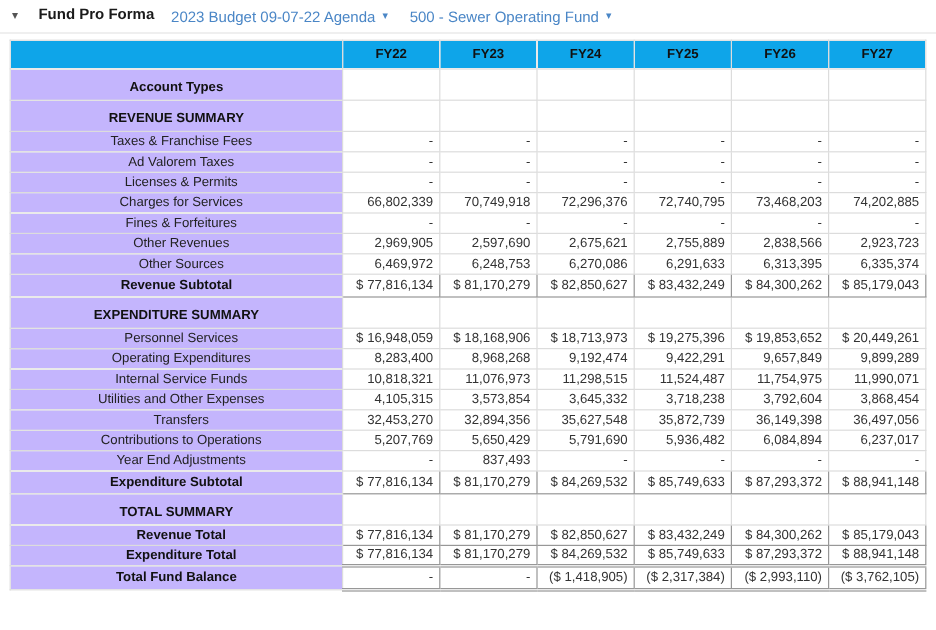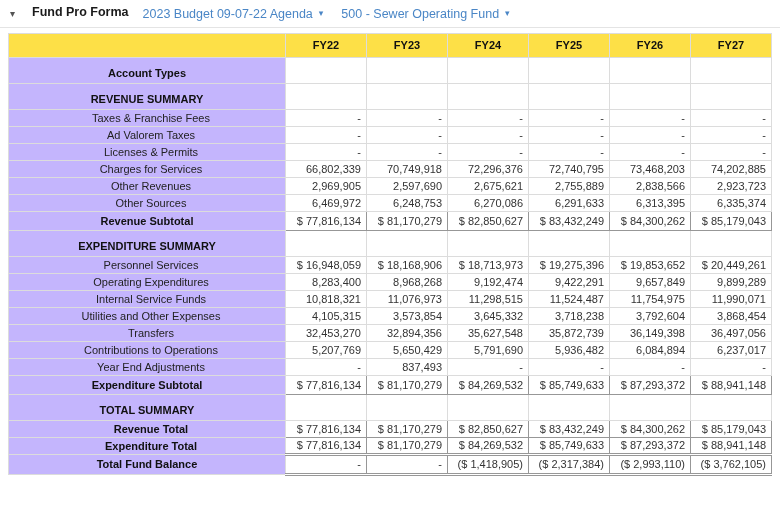--- a/index.html
+++ b/index.html
@@ -8,21 +8,21 @@
   .topbar{height:27px;display:flex;align-items:center;padding-left:10px;
     border-bottom:1px solid #e4e4e4;background:#fff;}
   .collapse-caret{font-size:10px;color:#555;width:14px;cursor:pointer;line-height:1;}
   .report-title{font-weight:bold;font-size:12.5px;color:#1a1a1a;margin:0 14px 4px 8px;}
   .selector{display:flex;align-items:center;color:#4a86c6;font-size:12.5px;cursor:pointer;margin-right:18px;}
   .selector .dd-caret{font-size:9px;margin-left:6px;color:#4a86c6;line-height:1;}
   
   table{border-collapse:collapse;table-layout:fixed;width:762px;margin:5px 0 0 8px;
     font-size:11px;color:#333;border:1px solid #b9b9b9;}
   td,th{border:1px solid #dcdcdc;overflow:hidden;white-space:nowrap;line-height:15px;}
-  th{background:#fde047;font-weight:bold;text-align:center;height:21px;color:#111;font-size:11px;}
+  th{background:#0ea5e9;font-weight:bold;text-align:center;height:21px;color:#111;font-size:11px;}
   td.label{background:#c4b5fd;text-align:center;padding:0 4px;color:#222;}
   td.num{text-align:right;background:#fff;padding:0 5px;}
   tr.row-detail{height:17px;}
   tr.row-detail td.label{padding-left:12px;}
   tr.row-section{height:26px;}
   tr.row-section td.label{font-weight:bold;vertical-align:bottom;padding-bottom:2px;color:#111;}
   tr.row-subtotal{height:19px;}
   tr.row-subtotal td.label{font-weight:bold;color:#111;}
   tr.row-subtotal td.num{border:1px solid #979797;}
   tr.row-total{height:17px;}
@@ -118,20 +118,29 @@
       <tr class="row-detail">
         <td class="label">Charges for Services</td>
         <td class="num">66,802,339</td>
         <td class="num">70,749,918</td>
         <td class="num">72,296,376</td>
         <td class="num">72,740,795</td>
         <td class="num">73,468,203</td>
         <td class="num">74,202,885</td>
       </tr>
       <tr class="row-detail">
+        <td class="label">Fines &amp; Forfeitures</td>
+        <td class="num">-</td>
+        <td class="num">-</td>
+        <td class="num">-</td>
+        <td class="num">-</td>
+        <td class="num">-</td>
+        <td class="num">-</td>
+      </tr>
+      <tr class="row-detail">
         <td class="label">Other Revenues</td>
         <td class="num">2,969,905</td>
         <td class="num">2,597,690</td>
         <td class="num">2,675,621</td>
         <td class="num">2,755,889</td>
         <td class="num">2,838,566</td>
         <td class="num">2,923,723</td>
       </tr>
       <tr class="row-detail">
         <td class="label">Other Sources</td>

